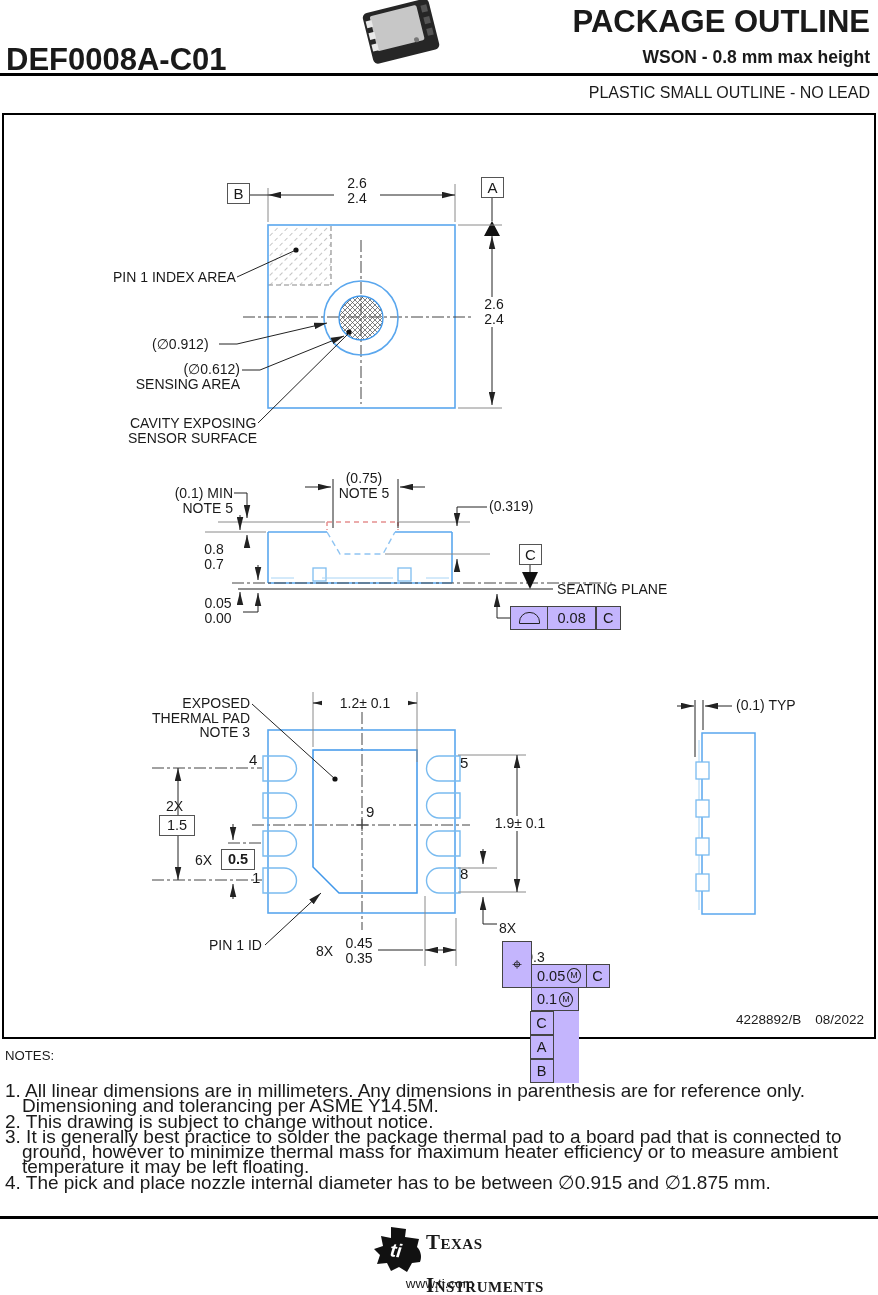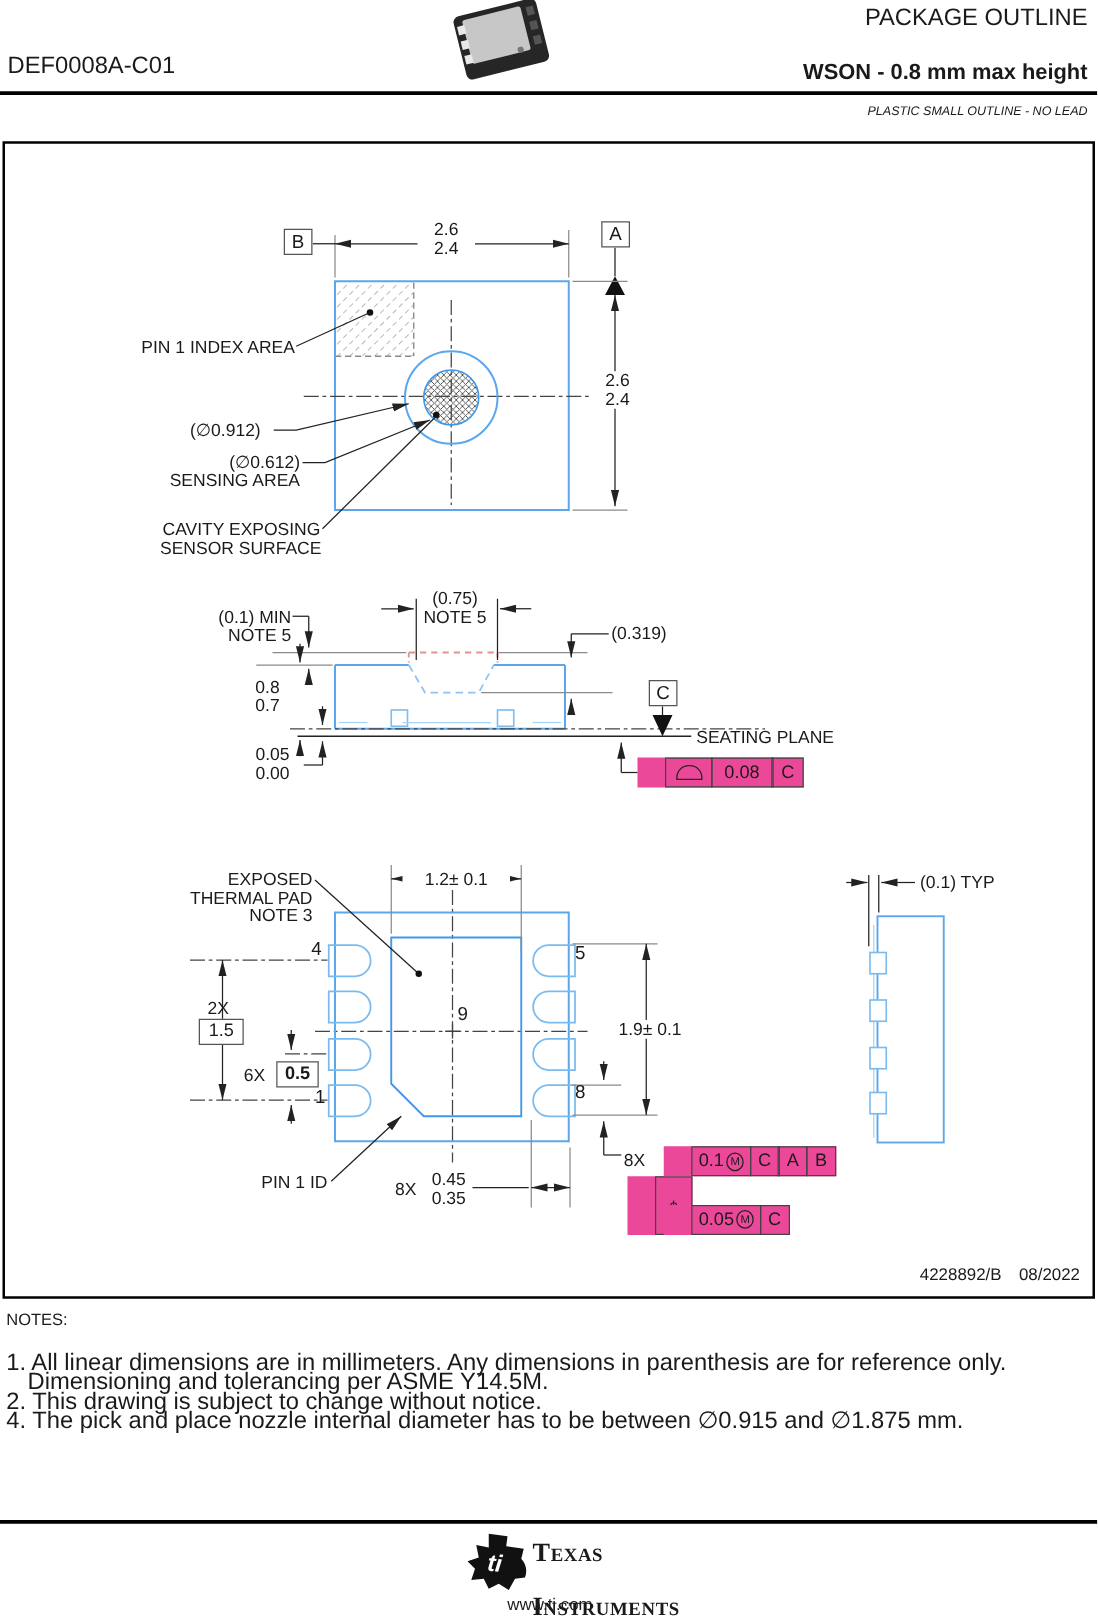--- a/index.html
+++ b/index.html
@@ -6,32 +6,32 @@
   #page{position:relative;width:878px;height:1295px;background:#fff;overflow:hidden;
         font-family:"Liberation Sans",sans-serif;color:#1a1a1a;}
   .abs{position:absolute;white-space:nowrap;}
   .lbl{position:absolute;font-size:14px;line-height:15px;white-space:nowrap;}
   .stack{position:absolute;font-size:14px;line-height:15px;text-align:center;background:#fff;padding:0 2px;}
   .rblock{position:absolute;font-size:14px;line-height:14.5px;text-align:right;white-space:nowrap;}
   .datum{position:absolute;border:1.6px solid #555;background:#fff;width:21px;height:19px;
          font-size:15px;text-align:center;line-height:19px;}
   .vbox{position:absolute;border:1.4px solid #555;background:#fff;font-size:14.5px;
         text-align:center;padding:1px 5px;line-height:17px;}
-  .fcf{position:absolute;display:flex;background:#ec4899;padding-left:22px;}
+  .fcf{position:absolute;display:flex;background:#c4b5fd;}
   .fc{border:1.4px solid #444;margin-left:-1.4px;padding:0 5px;height:22px;display:flex;
       align-items:center;justify-content:center;font-size:14.5px;gap:2px;}
   .fc:first-child{margin-left:0;}
   .mc{display:inline-flex;width:13px;height:13px;border:1px solid #222;border-radius:50%;
       font-size:9px;line-height:11px;align-items:center;justify-content:center;}
   .semi{width:19px;height:10px;border:1.5px solid #222;border-radius:10px 10px 0 0;display:inline-block;}
   .possym{font-size:17px;}
   .pin{position:absolute;font-size:15px;}
-  .hdr-big{position:absolute;font-weight:normal;font-size:19px;}
+  .hdr-big{position:absolute;font-weight:bold;font-size:31px;}
   .hdr-mid{position:absolute;font-weight:bold;font-size:17.5px;}
-  .hdr-sm{position:absolute;font-size:10px;font-style:italic;}
+  .hdr-sm{position:absolute;font-size:16px;}
   .rule{position:absolute;left:0;width:878px;background:#000;}
   .note{font-size:19px;line-height:15.3px;padding-left:17px;text-indent:-17px;
         white-space:normal;max-width:826px;}
   .brand{position:absolute;font-family:"Liberation Serif",serif;font-weight:700;
          font-variant:small-caps;letter-spacing:0.5px;font-size:21px;line-height:19px;}
   svg text{font-family:"Liberation Sans",sans-serif;}
 </style>
 </head>
 <body>
 
@@ -274,21 +274,21 @@
     <div>0.3</div>
       <div>0.2</div>
   </div>
   <div class="lbl" style="left:209px;top:938px;">PIN 1 ID</div>
 
   <div class="fcf" style="left:502px;top:941px;">
     <div class="fc" style="height:45px;width:18px;">
         <span class="possym">⌖</span>
       </div>
   </div>
-  <div class="fcf" style="left:531px;top:917px;">
+  <div class="fcf" style="left:531px;top:987px;flex-direction:column;">
     <div class="fc" style="width:36px;">
         <span>0.1</span>
         <span class="mc">M</span>
       </div>
     <div class="fc" style="width:12px;">C</div>
     <div class="fc" style="width:12px;">A</div>
     <div class="fc" style="width:12px;">B</div>
   </div>
   <div class="fcf" style="left:531px;top:963.6px;">
     <div class="fc" style="width:44px;">
@@ -301,20 +301,21 @@
   <div class="lbl" style="left:736px;top:698px;">(0.1) TYP</div>
 
   <div class="lbl" style="right:14px;top:1012px;font-size:13.5px;">
     <span>4228892/B</span><span style="display:inline-block;width:14px;"></span><span>08/2022</span>
   </div>
 
   <div class="abs" style="left:5px;top:1048px;width:860px;white-space:normal;">
     <div style="font-size:13.2px;margin-bottom:20px;">NOTES:</div>
     <div class="note">1. All linear dimensions are in millimeters. Any dimensions in parenthesis are for reference only. Dimensioning and tolerancing per ASME Y14.5M.</div>
     <div class="note">2. This drawing is subject to change without notice.</div>
+    <div class="note">3. It is generally best practice to solder the package thermal pad to a board pad that is connected to ground, however to minimize thermal mass for maximum heater efficiency or to measure ambient temperature it may be left floating.</div>
     <div class="note">4. The pick and place nozzle internal diameter has to be between ∅0.915 and ∅1.875 mm.</div>
   </div>
 
   <div class="rule" style="top:1216px;height:2.5px;"></div>
   <svg class="abs" style="left:374px;top:1226px;" width="48" height="50" viewBox="0 0 48 50">
     <path d="M17,1 L32,3 L31,11 L45,13 L43,21 C47,25 48,31 46,36 L38,37 L33,46 L25,41 L17,45 L13,37 L3,38 L6,29 L0,23 L9,20 L7,10 L17,12 Z" fill="#111"></path>
     <text x="16" y="31" font-size="19" font-style="italic" font-weight="bold" fill="#fff" transform="rotate(6 22 25)">ti</text>
   </svg>
   <div class="brand" style="left:426px;top:1233px;">Texas</div>
   <div class="brand" style="left:426px;top:1276px;">Instruments</div>

